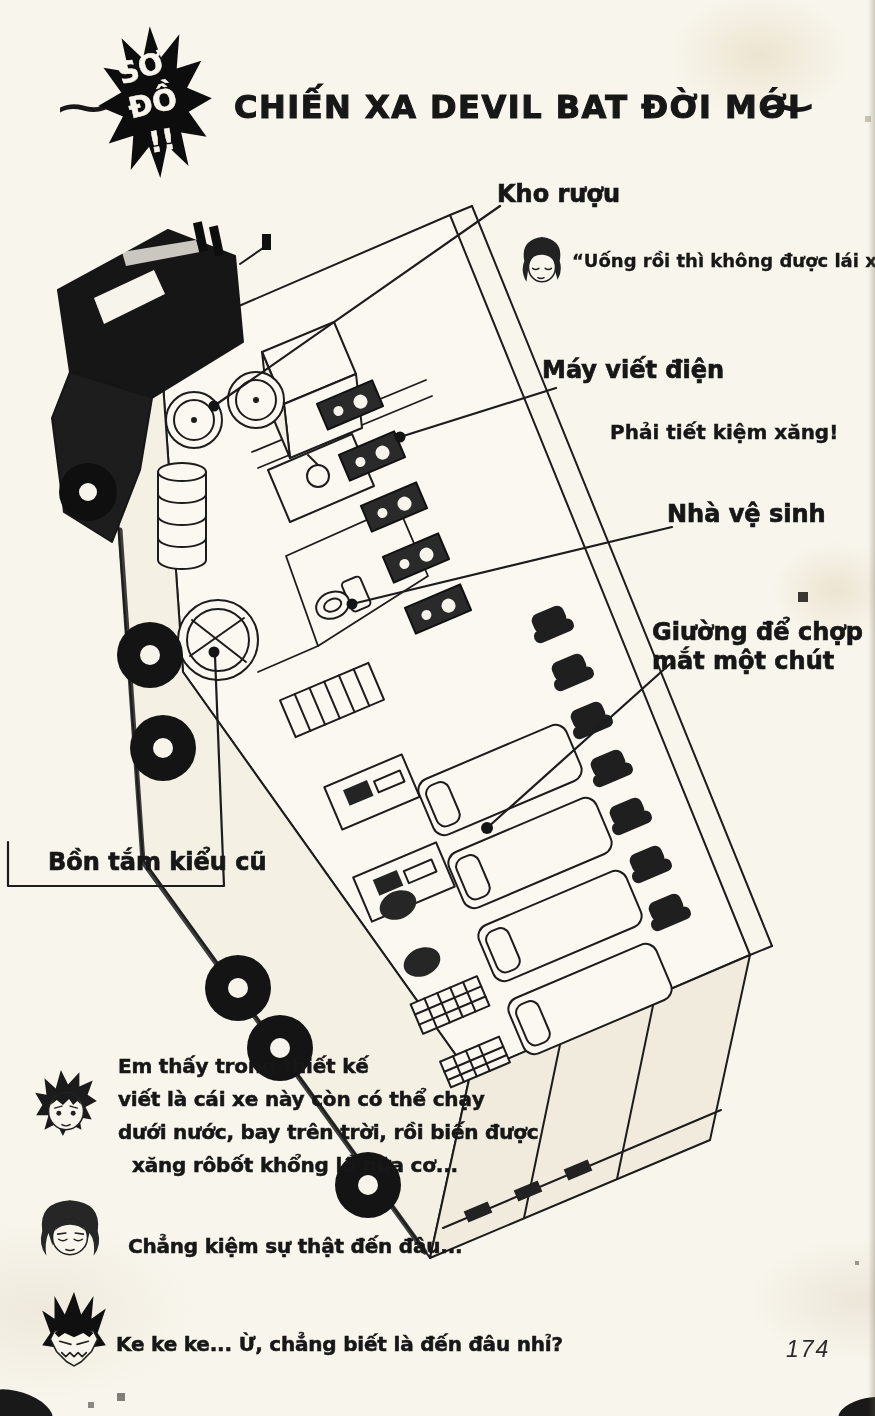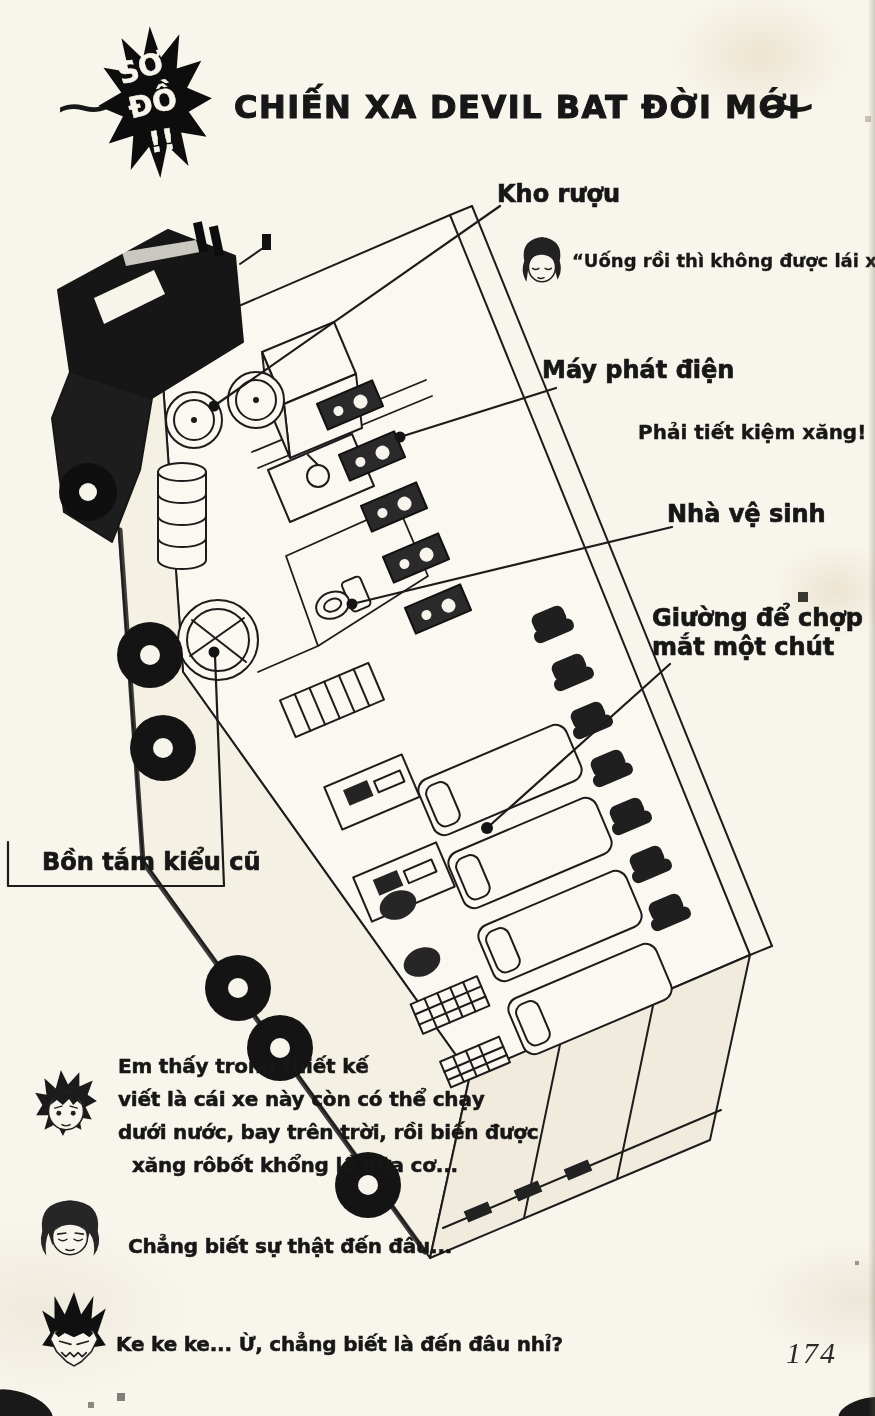--- a/index.html
+++ b/index.html
@@ -19,27 +19,27 @@
   
   .tilde { font-size:40px; font-weight:bold; transform:scaleX(1.9); transform-origin:left center; letter-spacing:0; }
   .title { font-size:32px; font-weight:bold; letter-spacing:1.5px; -webkit-text-stroke:1.1px #171717; white-space:nowrap;margin-left:8px; }
   .burst { width:118px; height:152px; transform:rotate(-4deg); }
   .burst-txt { position:absolute; color:#f8f5ec; font-weight:bold; -webkit-text-stroke:.5px #f8f5ec; }
 
   
   .lbl  { font-weight:bold; font-size:24px; -webkit-text-stroke:.7px #171717; white-space:nowrap; }
   .note { font-weight:bold; font-size:20px; -webkit-text-stroke:.4px #171717; white-space:nowrap; }
   .quote{ font-weight:bold; font-size:18px; -webkit-text-stroke:.3px #171717; white-space:nowrap; }
-  .bed-lbl { width:180px; text-align:right; line-height:29px; }
+  .bed-lbl { width:180px; text-align:right; line-height:29px;margin-top:14px; }
 
   
   .say { font-weight:bold; font-size:20px; line-height:33px; letter-spacing:-.2px; -webkit-text-stroke:.5px #171717; white-space:nowrap; }
   .say .indent { padding-left:14px; }
 
-  .pagenum { font-family:Liberation Serif, serif; font-style:italic; font-size:30px; letter-spacing:2px; color:#2b2b2b; }
+  .pagenum { font-family:Liberation Sans, sans-serif; font-style:italic; font-size:23px; letter-spacing:2px; color:#2b2b2b; }
 
   .smudge { position:absolute; background:#191919; border-radius:50%; }
   .specks { position:absolute; left:0; top:0; width:2px; height:2px;
     box-shadow: 802px 596px 0 4px rgba(25,22,18,.85),
                 120px 1396px 0 3px rgba(30,28,24,.55),
                 856px 1262px 0 1px rgba(70,60,45,.5),
                 867px 118px 0 2px rgba(130,118,92,.4),
                 90px 1404px 0 2px rgba(30,28,24,.5); }
   .edge-right { position:absolute; right:0; top:0; width:7px; height:100%;
     background:linear-gradient(to left, rgba(110,100,80,.30), transparent); }
@@ -304,31 +304,31 @@
   <div class="abs" style="left:518px; top:234px; width:48px; height:52px">
     <svg width="48" height="52" viewBox="0 0 46 50">
       <path d="M6,26 Q2,6 23,3 Q44,6 40,26 Q43,36 38,44 L34,30 Q30,20 23,20 Q12,20 10,32 L8,46 Q2,36 6,26 Z" fill="#222"></path>
       <ellipse cx="23" cy="32" rx="13" ry="14" fill="#f8f5ec" stroke="#222" stroke-width="1.5"></ellipse>
       <path d="M10,27 Q12,13 23,12 Q34,13 36,27 Q30,20 23,20 Q14,20 10,27 Z" fill="#222"></path>
       <path d="M14,33 q3,2.5 6,0 M26,33 q3,2.5 6,0 M19,42 q3,1.5 6,0" stroke="#222" stroke-width="1.4" fill="none" stroke-linecap="round"></path>
     </svg>
   </div>
   <div class="abs quote" style="left:572px; top:250px">“Uống rồi thì không được lái xe!”</div>
 
-  <div class="abs lbl" style="left:542px; top:356px">Máy phát điện</div>
-  <div class="abs note" style="left:638px; top:420px">Phải tiết kiệm xăng!</div>
+  <div class="abs lbl" style="left:542px; top:356px">Máy viết điện</div>
+  <div class="abs note" style="left:610px; top:420px">Phải tiết kiệm xăng!</div>
 
   <div class="abs lbl" style="left:667px; top:500px">Nhà vệ sinh</div>
 
   <div class="abs lbl bed-lbl" style="left:652px; top:604px">
     <div>Giường để chợp</div>
     <div>mắt một chút</div>
   </div>
 
-  <div class="abs lbl" style="left:42px; top:848px">Bồn tắm kiểu cũ</div>
+  <div class="abs lbl" style="left:48px; top:848px">Bồn tắm kiểu cũ</div>
 
   <div class="abs" style="left:34px; top:1066px; width:64px; height:74px">
     <svg width="64" height="74" viewBox="0 0 62 72">
       <path d="M8,38 L1,26 L12,28 L10,12 L21,22 L26,4 L33,18 L44,6 L44,20 L57,14 L52,28 L61,34 L50,40 L56,52 L44,50 L46,62 L34,56 L28,68 L22,56 L10,62 L14,48 L2,48 Z" fill="#1b1b1b"></path>
       <ellipse cx="31" cy="44" rx="17" ry="18" fill="#f8f5ec" stroke="#222" stroke-width="1.5"></ellipse>
       <path d="M16,38 Q20,26 31,26 Q42,26 46,38 L42,34 L38,38 L34,32 L28,38 L22,33 Z" fill="#1b1b1b"></path>
       <circle cx="24" cy="46" r="2.4" fill="#222"></circle>
       <circle cx="38" cy="46" r="2.4" fill="#222"></circle>
       <path d="M20,41 l7,-2 M35,39 l7,2 M27,57 q4,2.5 8,0" stroke="#222" stroke-width="1.4" fill="none" stroke-linecap="round"></path>
     </svg>
@@ -342,21 +342,21 @@
 
   <div class="abs" style="left:34px; top:1196px; width:72px; height:68px">
     <svg width="72" height="68" viewBox="0 0 70 66">
       <path d="M8,34 Q4,6 35,4 Q66,6 62,34 Q66,48 58,58 Q60,44 54,36 L50,50 Q48,30 35,28 Q20,28 18,48 L14,36 Q10,46 12,58 Q4,48 8,34 Z" fill="#262626"></path>
       <ellipse cx="35" cy="40" rx="17" ry="17" fill="#f8f5ec" stroke="#222" stroke-width="1.5"></ellipse>
       <path d="M20,34 Q24,23 35,23 Q46,23 50,34 Q44,28 35,28 Q26,28 20,34 Z" fill="#262626"></path>
       <path d="M24,42 q4,3 8,0 M39,42 q4,3 8,0 M23,37 l8,-1 M40,36 l8,1 M31,52 q4,2 8,0" stroke="#222" stroke-width="1.5" fill="none" stroke-linecap="round"></path>
     </svg>
   </div>
   <div class="abs say" style="left:128px; top:1230px">
-    <div>Chẳng biết sự thật đến đâu...</div>
+    <div>Chẳng kiệm sự thật đến đâu...</div>
   </div>
 
   <div class="abs" style="left:40px; top:1292px; width:68px; height:78px">
     <svg width="68" height="78" viewBox="0 0 66 76">
       <path d="M10,40 L2,18 L14,26 L14,4 L24,22 L33,0 L40,22 L52,4 L50,26 L64,16 L56,40 L64,52 L50,54 L16,54 L2,52 Z" fill="#101010"></path>
       <polygon points="14,38 52,38 56,46 50,58 40,68 33,72 26,68 16,58 10,46" fill="#f8f5ec" stroke="#222" stroke-width="1.5"></polygon>
       <path d="M14,40 Q22,34 33,35 Q44,34 52,40 L48,44 L42,40 L33,44 L24,40 L18,44 Z" fill="#101010"></path>
       <path d="M19,48 l11,3 M47,48 l-11,3 M21,59 l4,4 4,-4 4,4 4,-4 4,4 4,-4" stroke="#222" stroke-width="1.6" fill="none" stroke-linecap="round" stroke-linejoin="round"></path>
     </svg>
   </div>

